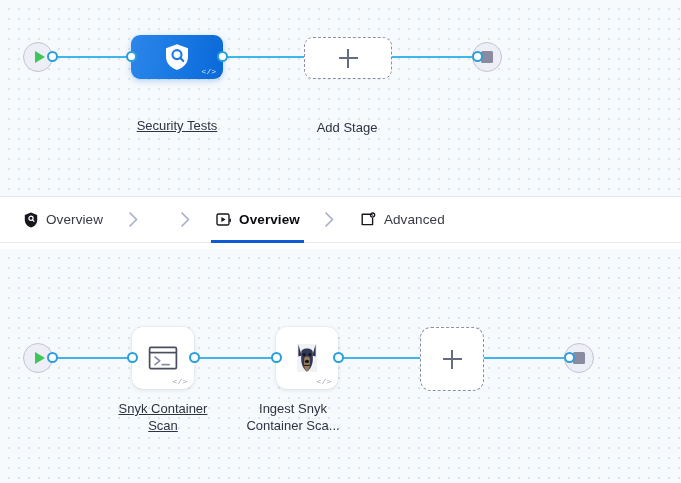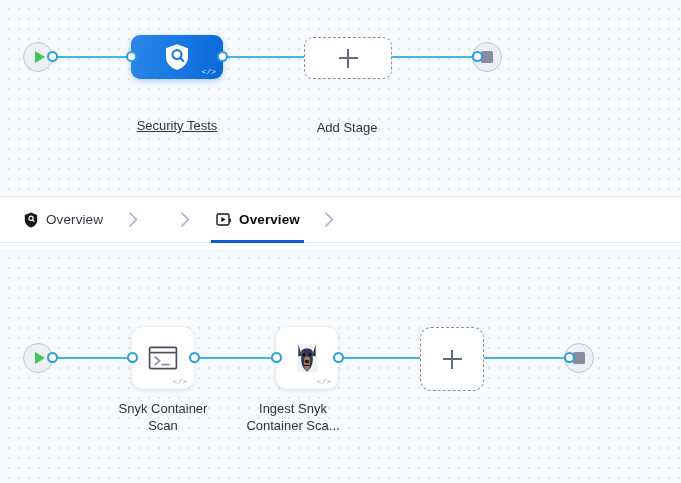--- a/index.html
+++ b/index.html
@@ -267,20 +267,30 @@
       </span>
       <span class="tab-label">Overview</span>
     </div>
 
     <div class="tab-sep">
       <svg width="11" height="17" viewBox="0 0 11 17">
         <polyline points="2,2 8.5,8.5 2,15" fill="none" stroke="#a9b2c3" stroke-width="1.7" stroke-linecap="round" stroke-linejoin="round"></polyline>
       </svg>
     </div>
 
+    <div class="tab">
+      <span class="tab-icon">
+        <svg width="16" height="16" viewBox="0 0 16 16">
+          <path d="M11.6 2.2 H2.2 V12.6 H12.6 V6.4" fill="none" stroke="#17181f" stroke-width="1.4" stroke-linecap="round" stroke-linejoin="round"></path>
+          <circle cx="12.6" cy="3.1" r="2.1" fill="none" stroke="#17181f" stroke-width="1.3"></circle>
+          <circle cx="12.6" cy="3.1" r="0.7" fill="#17181f"></circle>
+        </svg>
+      </span>
+      <span class="tab-label">Advanced</span>
+    </div>
   </div>
 
   <div class="canvas canvas-bottom">
 
     <div class="edge" style="left:50px; top:108px; width:86px;"></div>
     <div class="edge" style="left:195px; top:108px; width:88px;"></div>
     <div class="edge" style="left:339px; top:108px; width:84px;"></div>
     <div class="edge" style="left:484px; top:108px; width:88px;"></div>
 
     <div class="terminal-node" style="left:23px; top:94px;">
@@ -292,21 +302,21 @@
       <svg width="30" height="28" viewBox="0 0 30 28">
         <rect x="1.6" y="3.4" width="26.8" height="21.2" rx="1.4" fill="#ffffff" stroke="#4a4e5e" stroke-width="1.7"></rect>
         <line x1="1.6" y1="8.6" x2="28.4" y2="8.6" stroke="#4a4e5e" stroke-width="1.7"></line>
         <polyline points="7,13 11.8,16.8 7,20.6" fill="none" stroke="#8a8fa1" stroke-width="1.7" stroke-linecap="round" stroke-linejoin="round"></polyline>
         <line x1="14.2" y1="20.6" x2="21.2" y2="20.6" stroke="#8a8fa1" stroke-width="1.7" stroke-linecap="round"></line>
       </svg>
       <span class="code-badge dark">&lt;/&gt;</span>
     </div>
     <div class="port" style="left:127px; top:103px;"></div>
     <div class="port" style="left:189px; top:103px;"></div>
-    <div class="node-label" style="left:83px; top:151px; width:160px;">Snyk Container
+    <div class="node-label" style="left:83px; top:151px; width:160px;text-decoration:underline;">Snyk Container
 Scan</div>
 
     <div class="step-node" style="left:276px; top:78px;">
       <svg width="28" height="32" viewBox="0 0 28 32">
         <rect x="4" y="2" width="20" height="28" fill="#f1f2f6"></rect>
         <path d="M5.4 2.6 L8.6 13.4 L5.4 14.6 Z" fill="#2c2f48"></path>
         <path d="M22.6 2.6 L19.4 13.4 L22.6 14.6 Z" fill="#2c2f48"></path>
         <path d="M8.2 10.6 C8.2 8.2 10.4 6.6 14 6.6 C17.6 6.6 19.8 8.2 19.8 10.6 L19.8 17.4 C19.8 22.4 17.2 27.6 14 29.4 C10.8 27.6 8.2 22.4 8.2 17.4 Z" fill="#343855"></path>
         <path d="M11.1 17.2 C11.1 15.6 12.3 14.6 14 14.6 C15.7 14.6 16.9 15.6 16.9 17.2 L16.9 22.4 C16.9 25.6 15.6 28.2 14 29.4 C12.4 28.2 11.1 25.6 11.1 22.4 Z" fill="#9c7b57"></path>
         <ellipse cx="11.1" cy="12.6" rx="1.5" ry="1.7" fill="#11131f"></ellipse>

